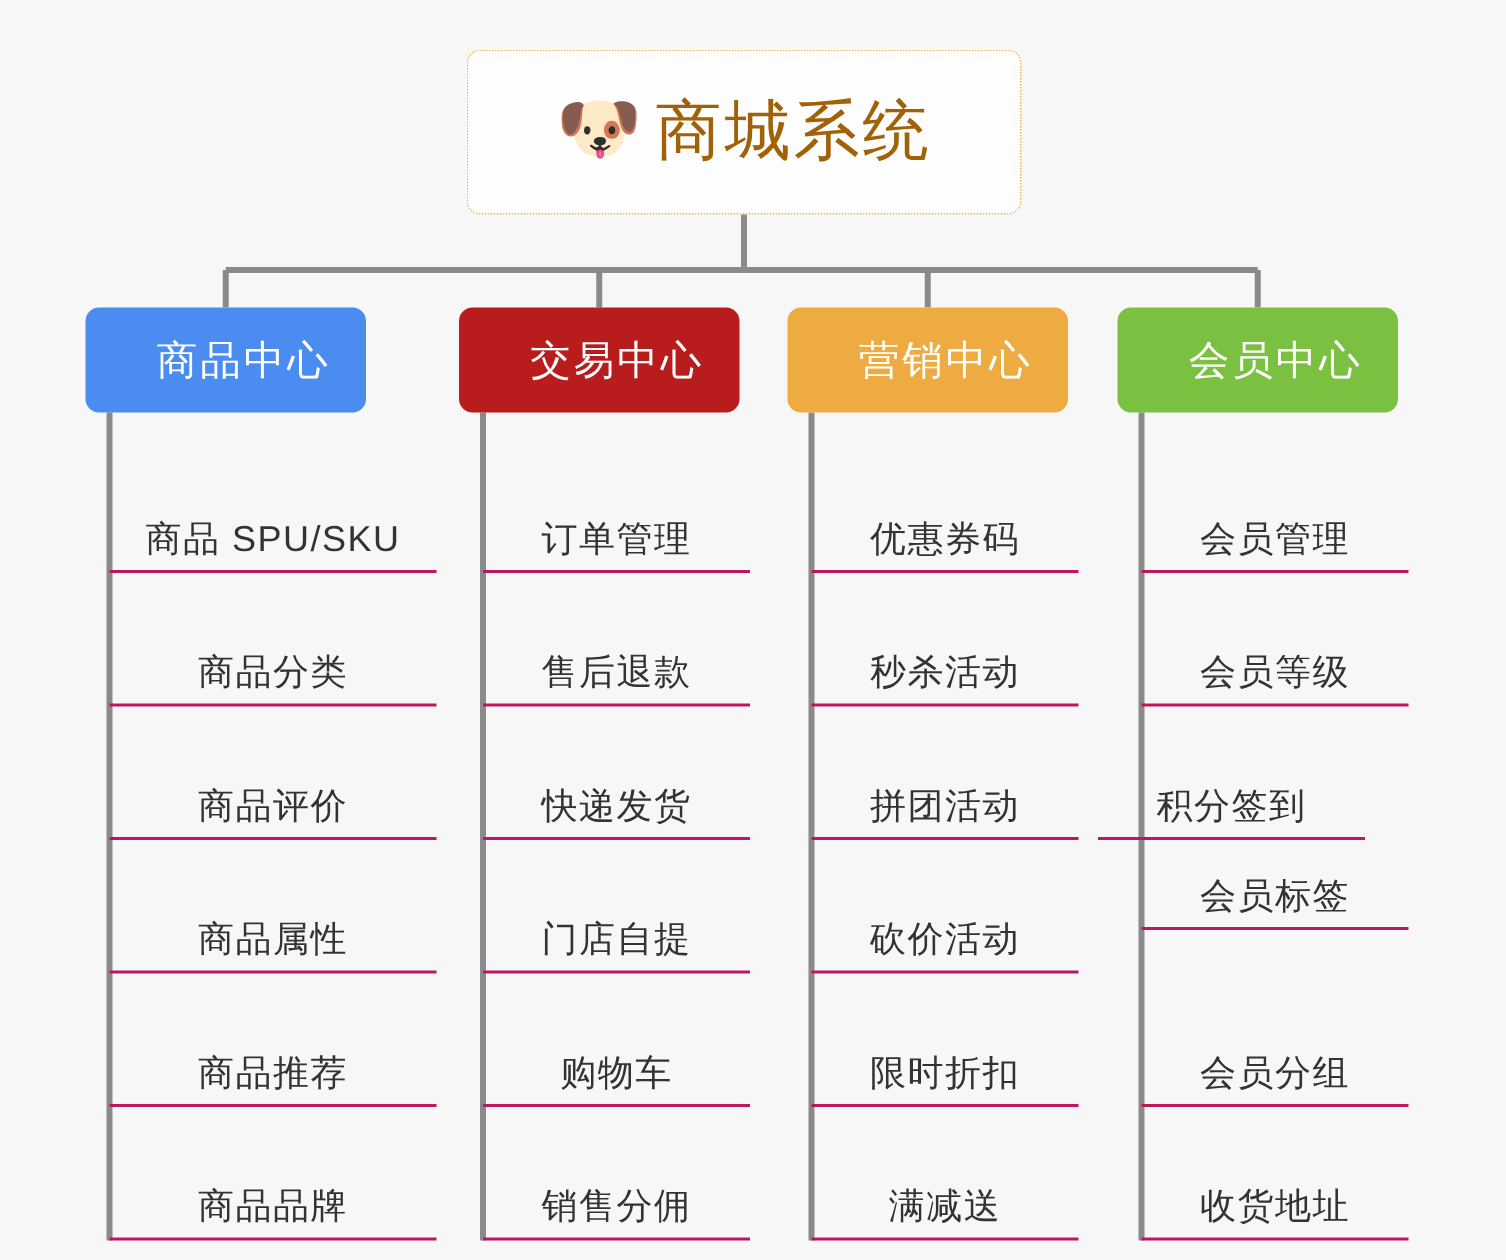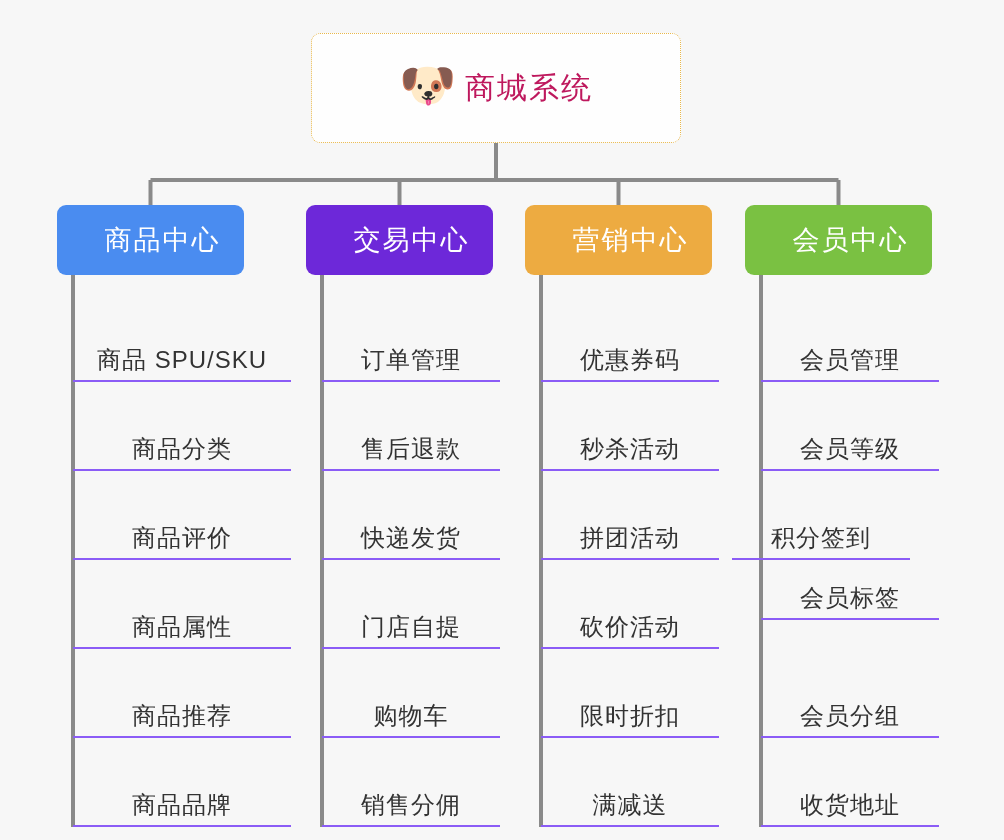--- a/index.html
+++ b/index.html
@@ -47,47 +47,46 @@
   }
   .root-icon {
     font-size: 46px;
     line-height: 1;
     display: block;
     width: 52px;
     height: 52px;
     text-align: center;
   }
   .root-title {
-    font-size: 30px;
-    color: #be185d;
+    font-size: 44px;
+    color: #a16207;
     letter-spacing: 2px;
     white-space: nowrap;
     line-height: 1;
-    font-family: Liberation Serif, serif;
   }
   
   .cat-box {
     position: absolute;
     height: 70px;
     border-radius: 9px;
     display: flex;
     align-items: center;
     justify-content: center;
     color: #ffffff;
     font-size: 27px;
     letter-spacing: 2px;
     white-space: nowrap;
     box-sizing: border-box;
     padding-left: 24px;
   }
   .leaf-item {
     position: absolute;
     height: 89px;
     box-sizing: border-box;
-    border-bottom: 2px solid #8b5cf6;
+    border-bottom: 2px solid #be185d;
     display: flex;
     align-items: flex-end;
     justify-content: center;
     padding-bottom: 5px;
   }
   .leaf-label {
     font-size: 24px;
     color: #333333;
     white-space: nowrap;
     letter-spacing: 1px;
@@ -134,21 +133,21 @@
       </div>
       <div class="leaf-item" style="left: 73px; top: 560px; width: 218px;">
         <span class="leaf-label">商品属性</span>
       </div>
       <div class="leaf-item" style="left: 73px; top: 649px; width: 218px;">
         <span class="leaf-label">商品推荐</span>
       </div>
       <div class="leaf-item" style="left: 73px; top: 738px; width: 218px;">
         <span class="leaf-label">商品品牌</span>
       </div>
-      <div class="cat-box" style="left: 306px; top: 205px; width: 187px; background: #6d28d9;">
+      <div class="cat-box" style="left: 306px; top: 205px; width: 187px; background: #b91c1c;">
         <span>交易中心</span>
       </div>
       <div class="leaf-item" style="left: 322px; top: 293px; width: 178px; text-align: right;">
         <span class="leaf-label">订单管理</span>
       </div>
       <div class="leaf-item" style="left: 322px; top: 382px; width: 178px;">
         <span class="leaf-label">售后退款</span>
       </div>
       <div class="leaf-item" style="left: 322px; top: 471px; width: 178px;">
         <span class="leaf-label">快递发货</span>

